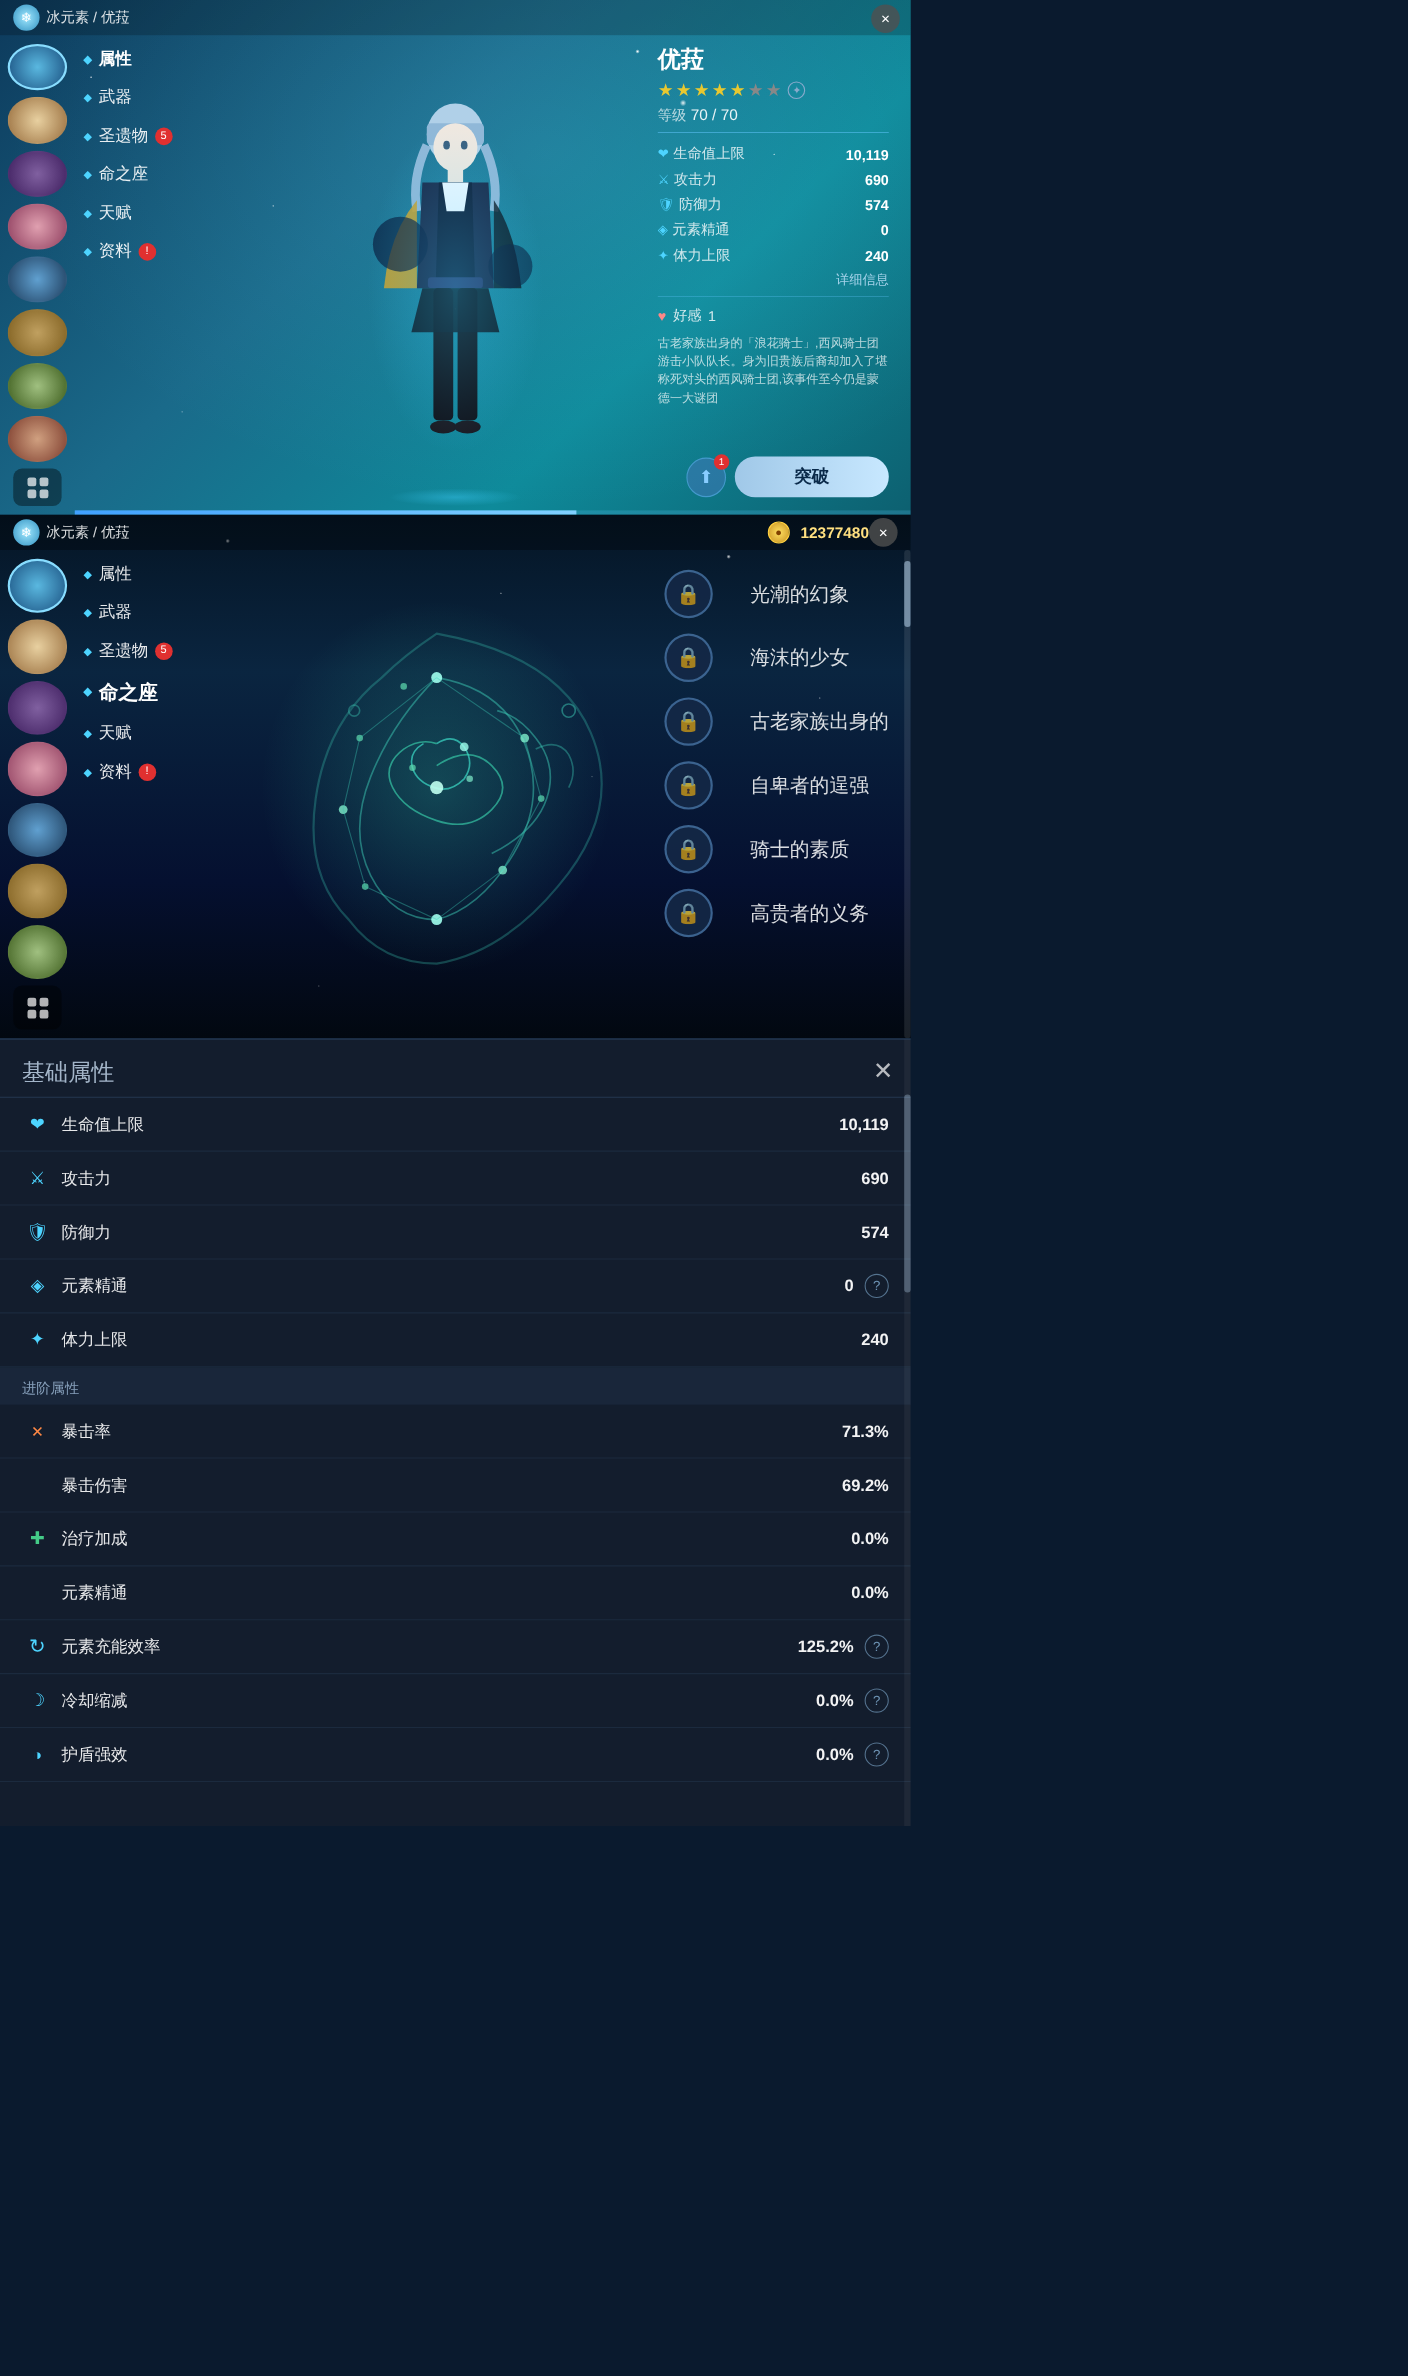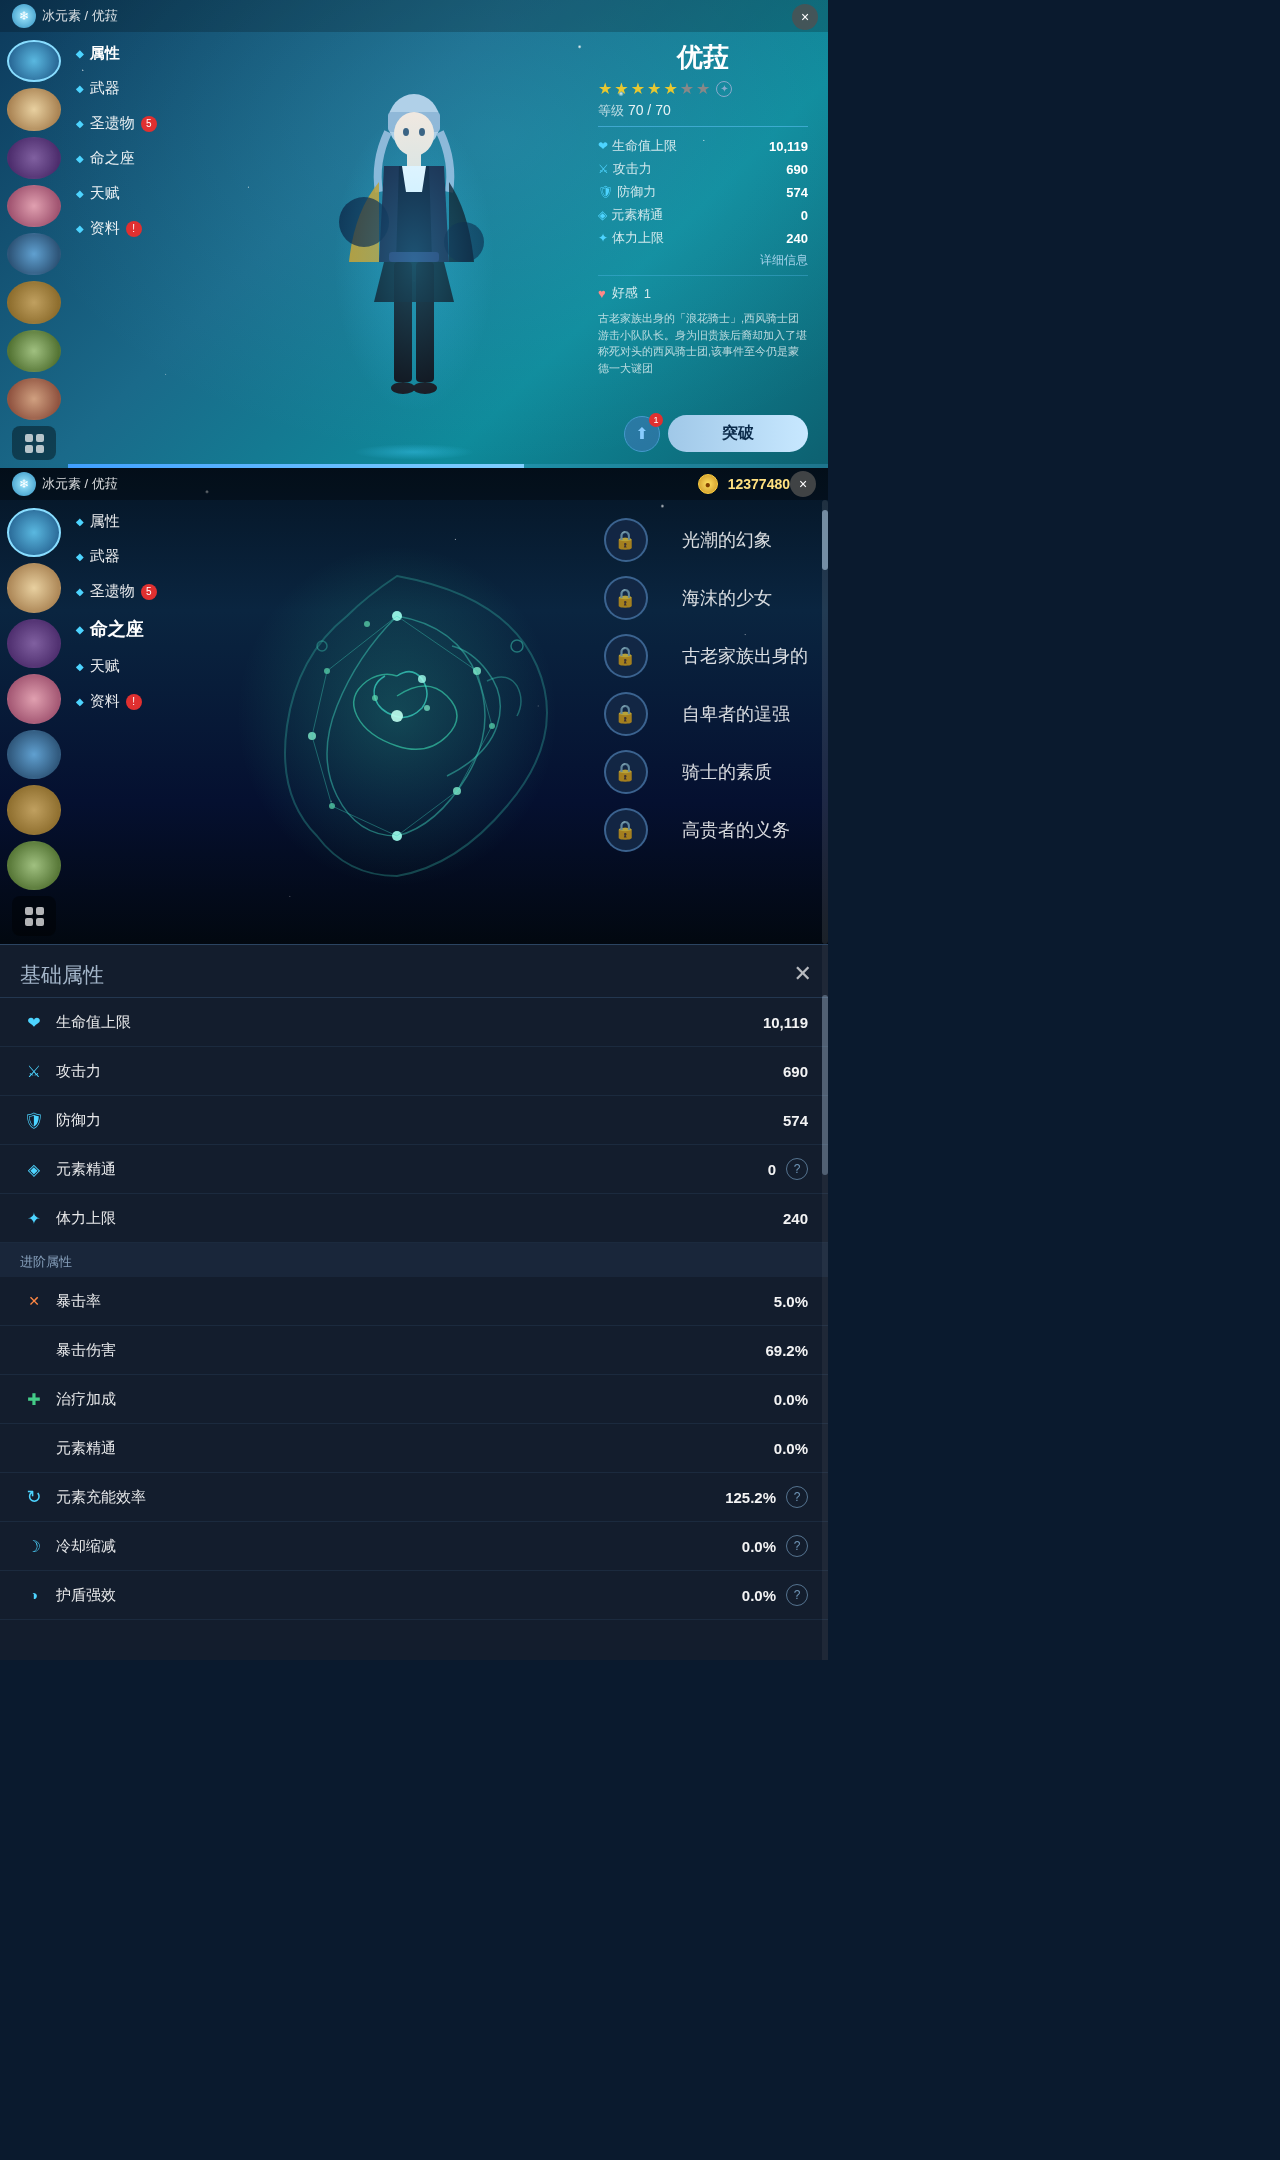--- a/index.html
+++ b/index.html
@@ -207,25 +207,24 @@
 
     
     .right-panel {
       position: absolute;
       right: 20px;
       top: 40px;
       width: 210px;
       z-index: 10;
     }
     .char-name {
-      font-size: 26px;
+      font-size: 21px;
       color: #ffffff;
       font-weight: bold;
       margin-bottom: 4px;
-      text-align: center;
     }
     .stars-row {
       display: flex;
       align-items: center;
       gap: 2px;
       margin-bottom: 4px;
     }
     .star { color: #e8c830; font-size: 16px; }
     .star-dim { color: #888; font-size: 16px; }
     .star-icon-small {
@@ -947,21 +946,21 @@
     <span class="stat-val-panel">240</span>
   </div>
 
   <div class="stats-section-label">
     <span>进阶属性</span>
   </div>
 
   <div class="stat-row-panel">
     <div class="stat-icon-panel" style="font-size:14px;color:#ff8844;">✕</div>
     <span class="stat-name-panel">暴击率</span>
-    <span class="stat-val-panel">5.0%</span>
+    <span class="stat-val-panel">71.3%</span>
   </div>
   <div class="stat-row-panel">
     <div class="stat-icon-panel"></div>
     <span class="stat-name-panel">暴击伤害</span>
     <span class="stat-val-panel">69.2%</span>
   </div>
   <div class="stat-row-panel">
     <div class="stat-icon-panel" style="color:#44cc88;">✚</div>
     <span class="stat-name-panel">治疗加成</span>
     <span class="stat-val-panel">0.0%</span>

